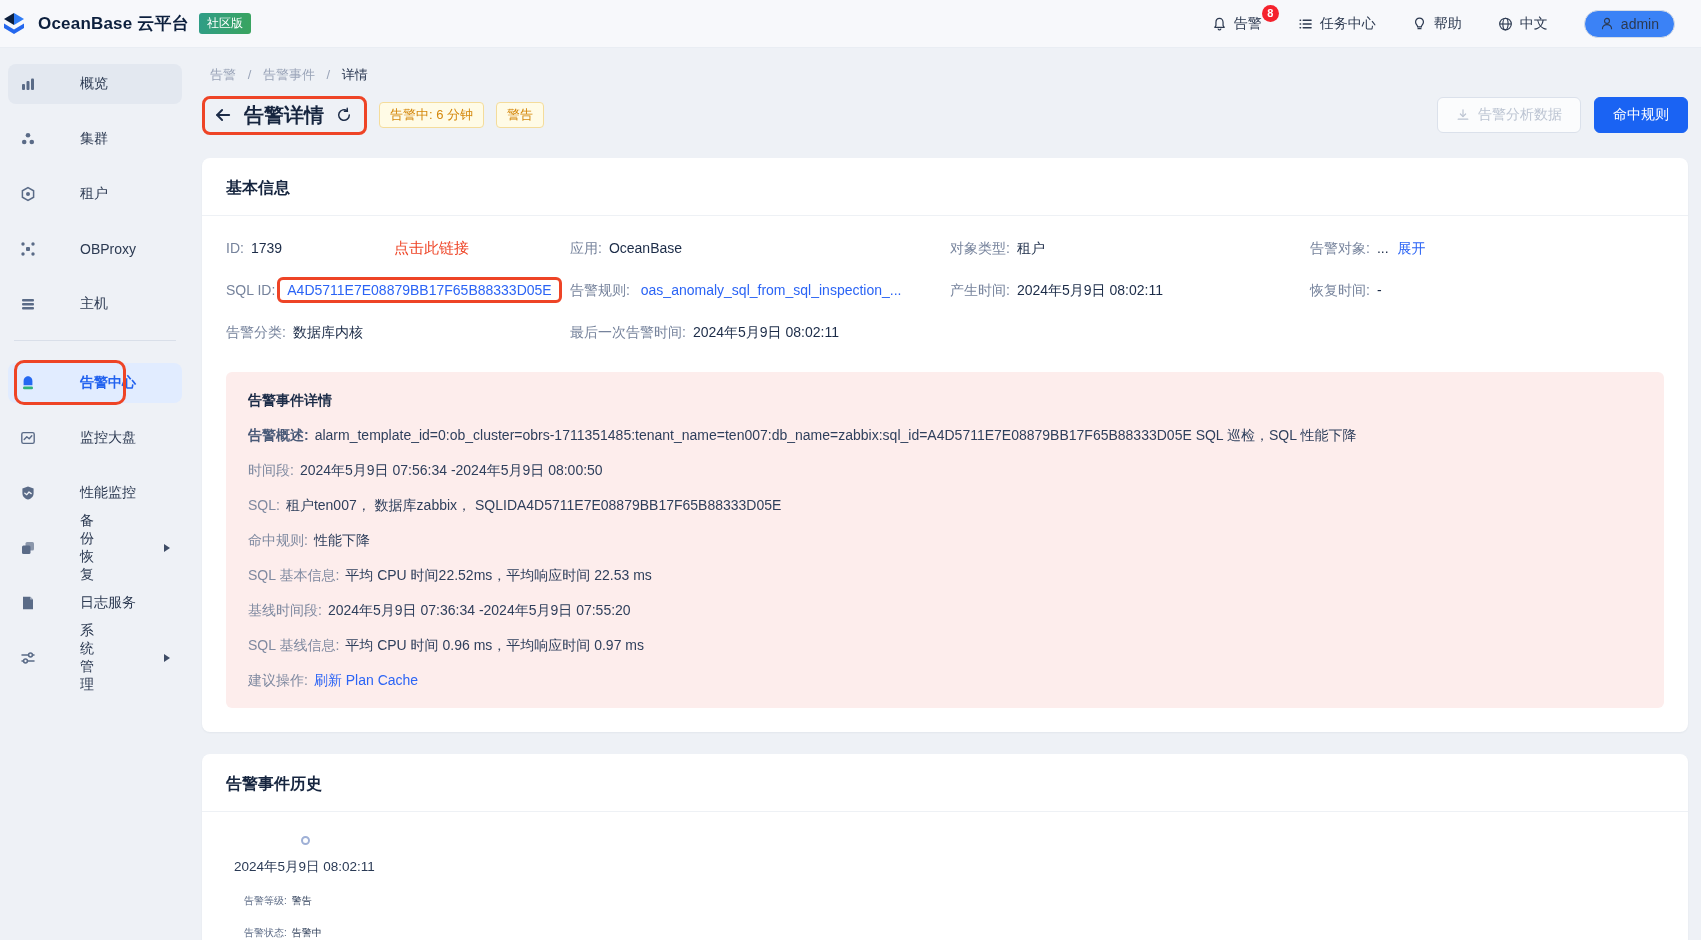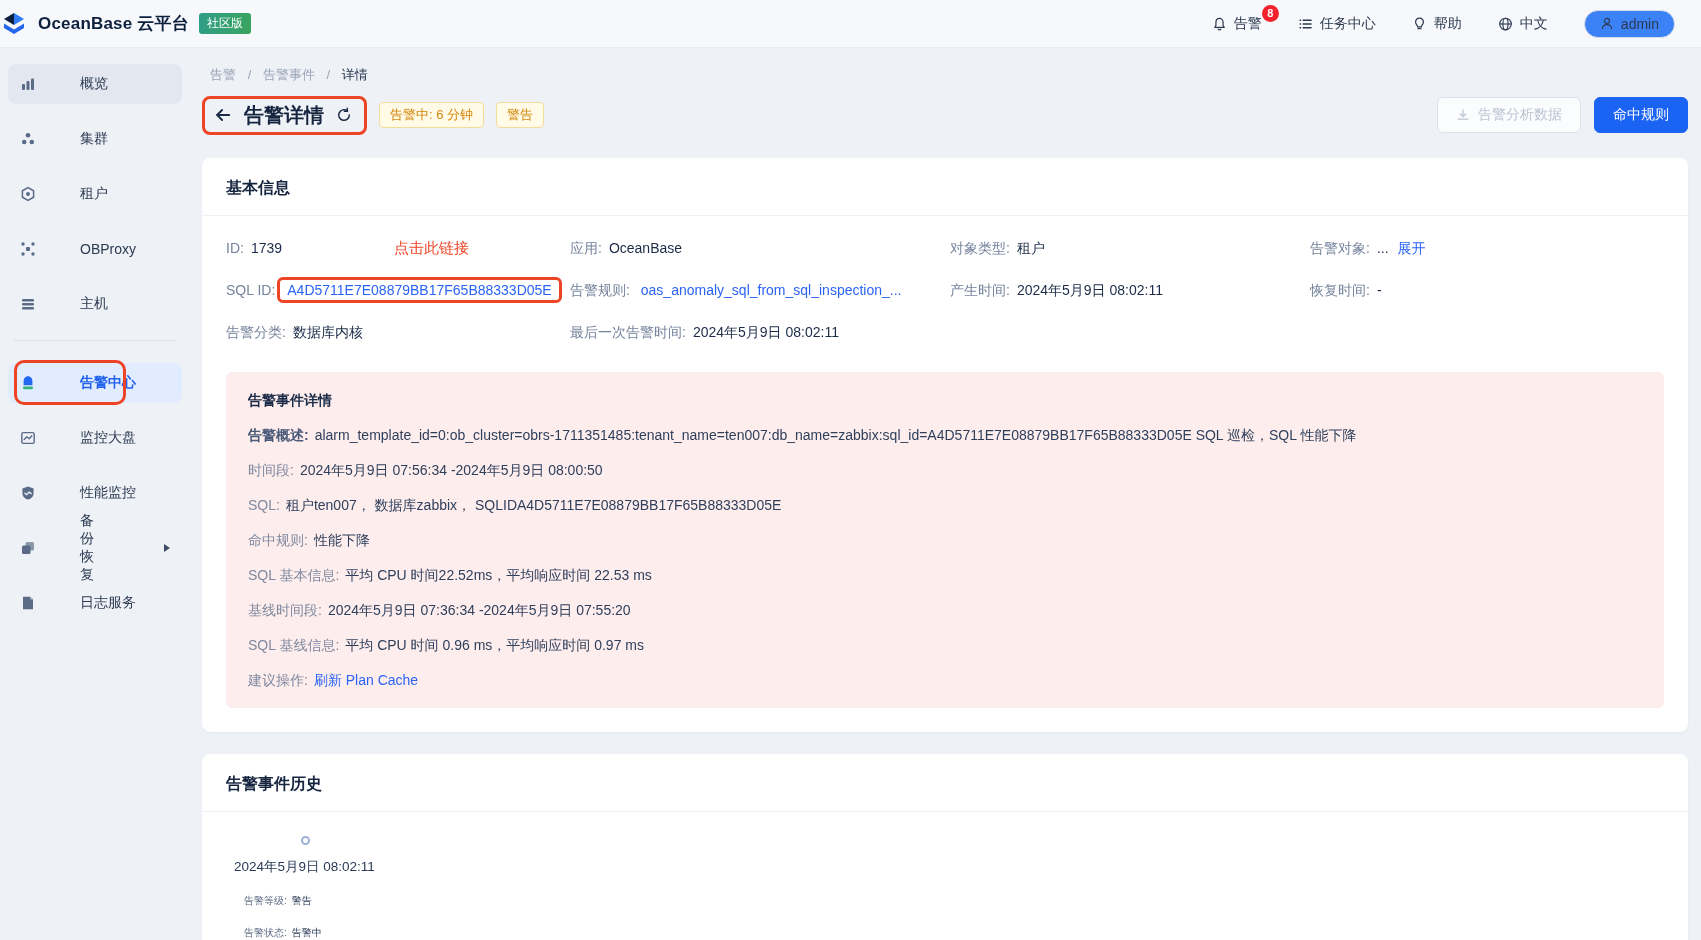--- a/index.html
+++ b/index.html
@@ -280,20 +280,32 @@
     </div>
     <div class="side-item">
       <span class="side-ic">
         <svg width="16" height="16" viewBox="0 0 16 16">
           <path d="M3 1.8 H10.2 L13 4.6 V14.2 H3 Z" fill="#5a6b87"></path>
           <path d="M10.2 1.8 V4.6 H13 Z" fill="#aab4c4"></path>
         </svg>
       </span>
       <span class="lbl">日志服务</span>
     </div>
+    <div class="side-item">
+      <span class="side-ic">
+        <svg width="16" height="16" viewBox="0 0 16 16" fill="none" stroke="#5a6b87" stroke-width="1.5" stroke-linecap="round">
+          <line x1="2" y1="5" x2="14" y2="5"></line>
+            <circle cx="10.5" cy="5" r="1.9" fill="#eef1f6"></circle>
+          <line x1="2" y1="11" x2="14" y2="11"></line>
+            <circle cx="5.5" cy="11" r="1.9" fill="#eef1f6"></circle>
+        </svg>
+      </span>
+      <span class="lbl">系统管理</span>
+      <span class="caret"></span>
+    </div>
   </aside>
 
   <main class="main">
     <div class="breadcrumb">
       <span class="crumb">告警</span>
       <span class="sep">/</span>
       <span class="crumb">告警事件</span>
       <span class="sep">/</span>
       <span class="current">详情</span>
     </div>

